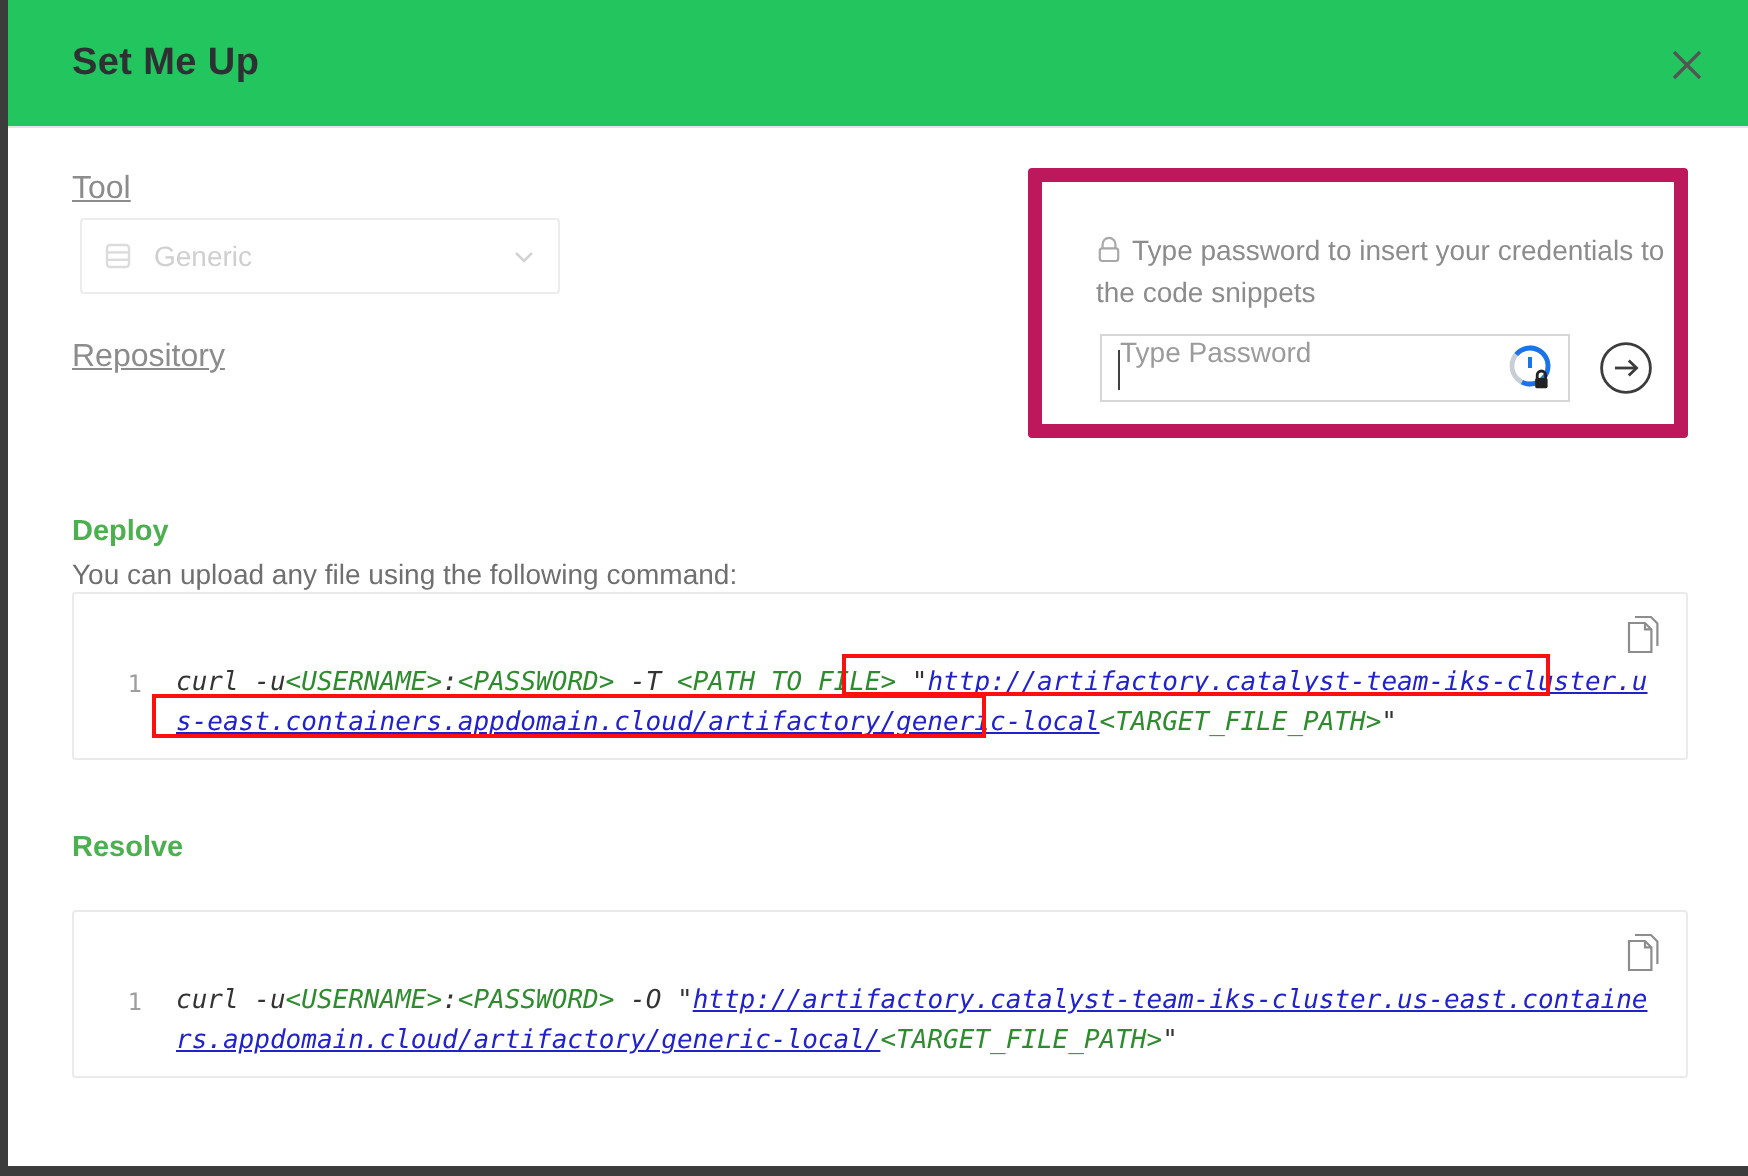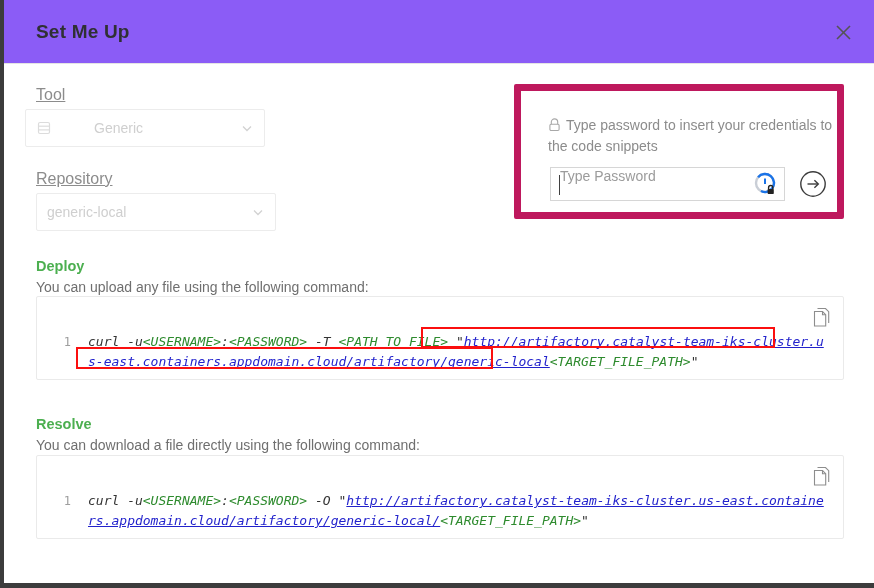--- a/index.html
+++ b/index.html
@@ -36,21 +36,21 @@
     width: 874px; height: 5px;
     background: #3c3c3c;
   }
 
   
   .dialog-header {
     position: absolute;
     left: 4px; top: 0;
     width: 870px;
     height: 64px;
-    background: #8b5cf6;
+    background: #22c55e;
     border-bottom: 1px solid #e4e4e4;
     box-sizing: border-box;
   }
   .dialog-title {
     position: absolute;
     left: 32px;
     top: 21px;
     font-size: 19px;
     font-weight: bold;
     color: #2f3033;
@@ -118,21 +118,21 @@
     overflow: hidden;
   }
   .select-value.indent { padding-left: 0; }
   .chevron {
     width: 14px;
     height: 14px;
     flex: 0 0 auto;
   }
 
   #tool-label    { left: 32px; top: 21px; }
-  #tool-select   { left: 21px; top: 44px; gap: 32px; }
+  #tool-select   { left: 36px; top: 44px; }
   #repo-label    { left: 32px; top: 105px; }
   #repo-select   { left: 32px; top: 128px; }
 
   
   .creds-panel {
     position: absolute;
     left: 510px;
     top: 19px;
     width: 330px;
     height: 135px;
@@ -314,26 +314,20 @@
         <line x1="2.5" y1="6.2" x2="13.5" y2="6.2" stroke="#dcdcdc" stroke-width="1.2"></line>
         <line x1="2.5" y1="9.9" x2="13.5" y2="9.9" stroke="#dcdcdc" stroke-width="1.2"></line>
       </svg>
       <span class="select-value">Generic</span>
       <svg class="chevron" viewBox="0 0 14 14">
         <polyline points="3,5.5 7,9.5 11,5.5" fill="none" stroke="#d2d2d2" stroke-width="1.3"></polyline>
       </svg>
     </div>
 
     <div class="field-label" id="repo-label">Repository</div>
-    <div class="select-box" id="repo-select">
-      <span class="select-value indent">generic-local</span>
-      <svg class="chevron" viewBox="0 0 14 14">
-        <polyline points="3,5.5 7,9.5 11,5.5" fill="none" stroke="#d2d2d2" stroke-width="1.3"></polyline>
-      </svg>
-    </div>
 
     <div class="creds-panel">
       <div class="creds-hint">
         <svg class="lock-hint-icon" viewBox="0 0 13 14">
           <path d="M3.3 6.2 V4.1 a3.2 3.2 0 0 1 6.4 0 V6.2" fill="none" stroke="#a8a8a8" stroke-width="1.1"></path>
           <rect x="1.9" y="6.2" width="9.2" height="6.3" rx="1.2" fill="none" stroke="#a8a8a8" stroke-width="1.1"></rect>
         </svg><span>Type password to insert your credentials to the code snippets</span>
       </div>
 
       <div class="password-row">
@@ -365,21 +359,20 @@
         <path d="M6.5 2.5 h8 l3.2 3.2 v11.3" fill="none" stroke="#8d8d8d" stroke-width="1.1"></path>
         <path d="M11.5 5.5 v3.2 h3.2" fill="none" stroke="#8d8d8d" stroke-width="1.1"></path>
       </svg>
       <div class="code-wrap">
         <div class="line-no">1</div>
         <div class="code-text" id="deploy-code-text"><span class="tok-plain">curl -u</span><span class="tok-ph">&lt;USERNAME&gt;</span><span class="tok-plain">:</span><span class="tok-ph">&lt;PASSWORD&gt;</span><span class="tok-plain"> -T </span><span class="tok-ph">&lt;PATH_TO_FILE&gt;</span><span class="tok-plain"> "</span><span class="tok-url">http://artifactory.catalyst-team-iks-cluster.us-east.containers.appdomain.cloud/artifactory/generic-local</span><span class="tok-ph">&lt;TARGET_FILE_PATH&gt;</span><span class="tok-plain">"</span></div>
       </div>
     </div>
 
     <div class="section-title" id="resolve-title">Resolve</div>
-    <div class="section-desc" id="resolve-desc">You can download a file directly using the following command:</div>
 
     <div class="code-block" id="resolve-code">
       <svg class="copy-icon" viewBox="0 0 20 22">
         <path d="M3.5 5.5 h8 l3.2 3.2 v11.3 h-11.2 z" fill="#ffffff" stroke="#8d8d8d" stroke-width="1.1"></path>
         <path d="M6.5 2.5 h8 l3.2 3.2 v11.3" fill="none" stroke="#8d8d8d" stroke-width="1.1"></path>
         <path d="M11.5 5.5 v3.2 h3.2" fill="none" stroke="#8d8d8d" stroke-width="1.1"></path>
       </svg>
       <div class="code-wrap">
         <div class="line-no">1</div>
         <div class="code-text" id="resolve-code-text"><span class="tok-plain">curl -u</span><span class="tok-ph">&lt;USERNAME&gt;</span><span class="tok-plain">:</span><span class="tok-ph">&lt;PASSWORD&gt;</span><span class="tok-plain"> -O "</span><span class="tok-url">http://artifactory.catalyst-team-iks-cluster.us-east.containers.appdomain.cloud/artifactory/generic-local/</span><span class="tok-ph">&lt;TARGET_FILE_PATH&gt;</span><span class="tok-plain">"</span></div>

